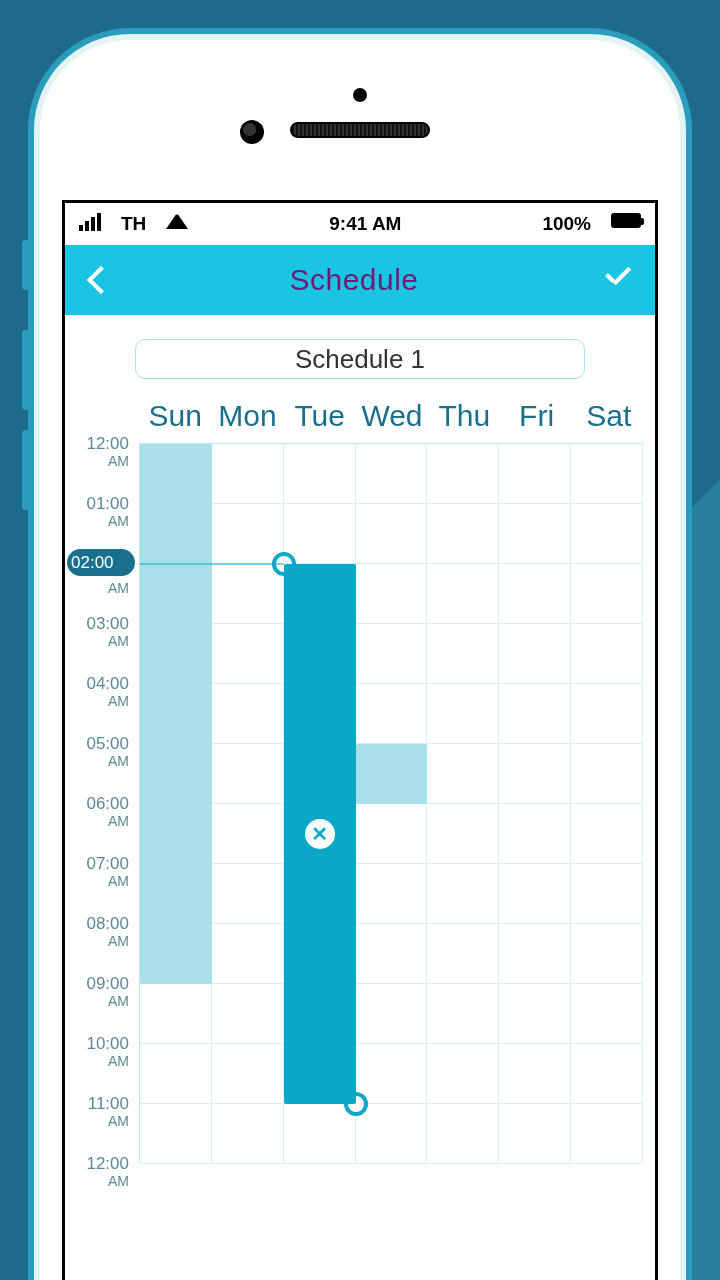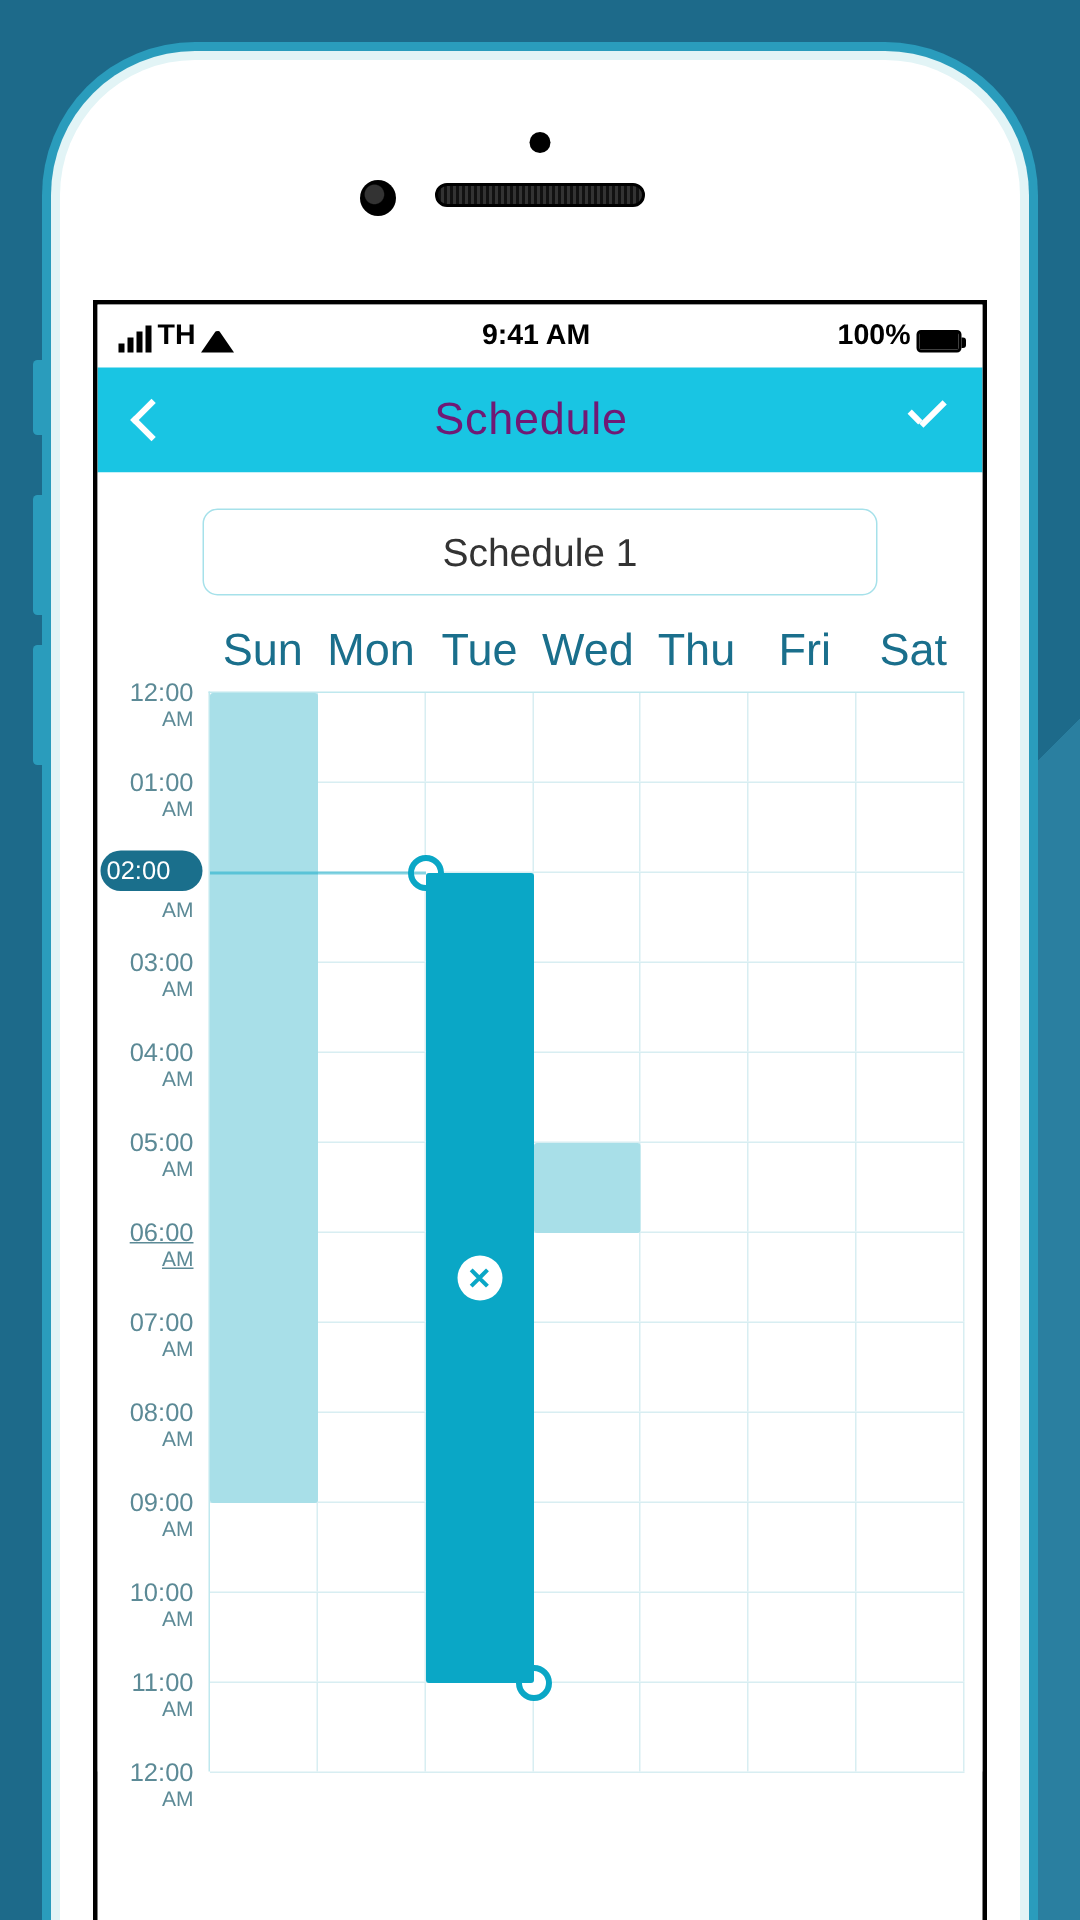--- a/index.html
+++ b/index.html
@@ -77,21 +77,21 @@
     height: 42px;
     background: #fff;
     display: flex;
     align-items: center;
     justify-content: space-between;
     padding: 0 14px;
     font-size: 19px;
     font-weight: 600;
     color: #000;
   }
-  .sb-left, .sb-right { display: flex; align-items: flex-end; gap: 4px; }
+  .sb-left, .sb-right { display: flex; align-items: flex-start; gap: 20px; }
   .signal {
     display: inline-flex; align-items: flex-end; gap: 2px;
   }
   .signal i {
     width: 4px; background: #000; display: block;
   }
   .signal i:nth-child(1){height:6px}
   .signal i:nth-child(2){height:10px}
   .signal i:nth-child(3){height:14px}
   .signal i:nth-child(4){height:18px}
@@ -155,21 +155,21 @@
   }
 
   .content { background:#fff; }
 
   .schedule-name-wrap {
     padding: 24px 70px 16px;
   }
   .schedule-name {
     border: 1px solid #a6e1ea;
     border-radius: 10px;
-    height: 58px;
+    height: 40px;
     display: flex;
     align-items: center;
     justify-content: center;
     font-size: 26px;
     color: #333;
   }
 
   .days-row {
     display: grid;
     grid-template-columns: 74px repeat(7, 1fr);
@@ -331,21 +331,21 @@
         <div class="time-labels" id="time-labels" style="height: 720px;">
             <div class="time-label" style="top: 0px;"><span>12:00</span><span class="ampm">AM</span></div>
             <div class="time-label" style="top: 60px;"><span>01:00</span><span class="ampm">AM</span></div>
             <div class="time-label active" style="top: 120px;"><span>02:00</span></div>
             <div class="time-label" style="top: 144px;">
               <span class="ampm">AM</span>
             </div>
             <div class="time-label" style="top: 180px;"><span>03:00</span><span class="ampm">AM</span></div>
             <div class="time-label" style="top: 240px;"><span>04:00</span><span class="ampm">AM</span></div>
             <div class="time-label" style="top: 300px; text-align: right;"><span>05:00</span><span class="ampm">AM</span></div>
-            <div class="time-label" style="top: 360px; text-decoration: underline;"><span>06:00</span><span class="ampm">AM</span></div>
+            <div class="time-label" style="top: 360px;"><span>06:00</span><span class="ampm">AM</span></div>
             <div class="time-label" style="top: 420px;"><span>07:00</span><span class="ampm">AM</span></div>
             <div class="time-label" style="top: 480px;"><span>08:00</span><span class="ampm">AM</span></div>
             <div class="time-label" style="top: 540px;"><span>09:00</span><span class="ampm">AM</span></div>
             <div class="time-label" style="top: 600px;"><span>10:00</span><span class="ampm">AM</span></div>
             <div class="time-label" style="top: 660px;"><span>11:00</span><span class="ampm">AM</span></div>
             <div class="time-label" style="top: 720px;"><span>12:00</span><span class="ampm">AM</span></div>
           </div>
         <div class="grid" id="grid" style="height: 720px;">
             <div class="hour-row">
               <div class="cell"></div>

